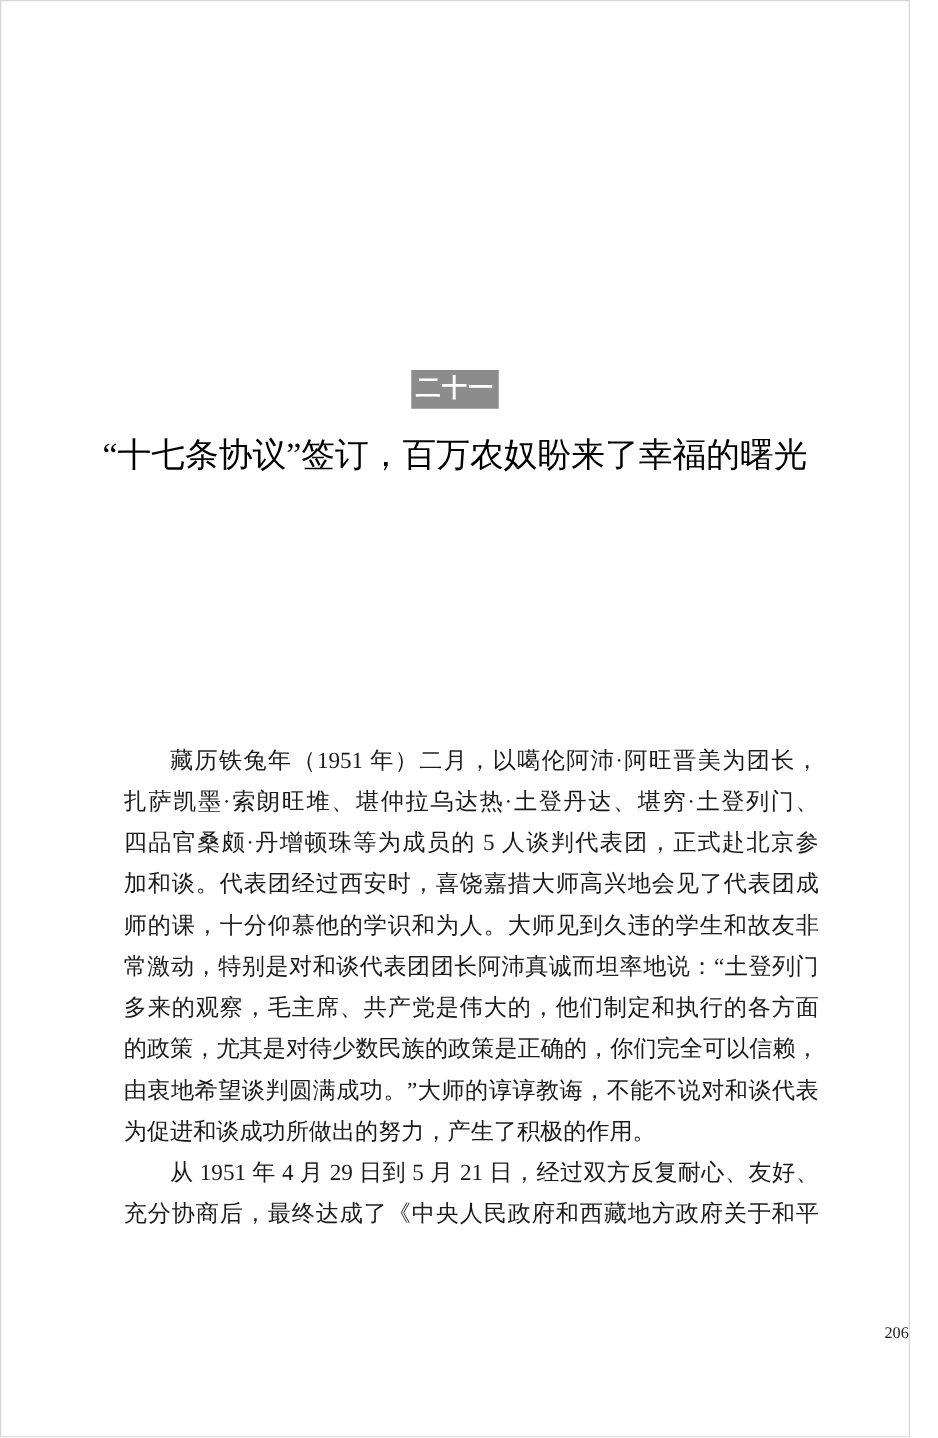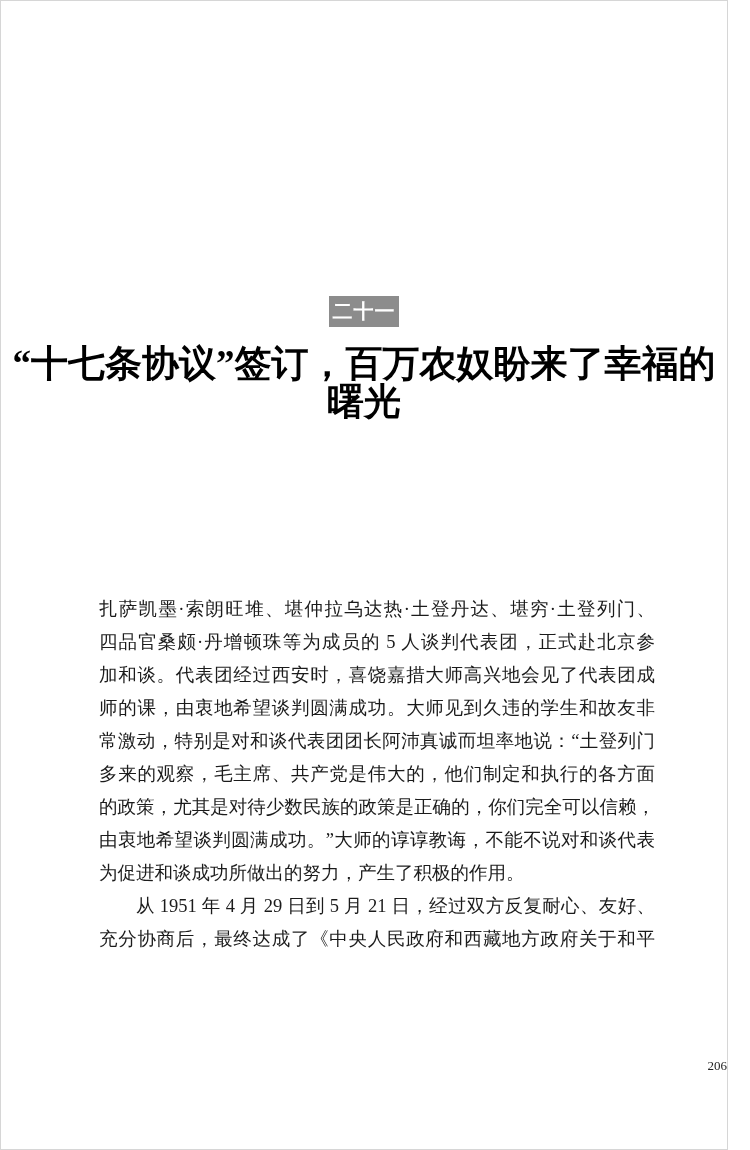--- a/index.html
+++ b/index.html
@@ -31,22 +31,22 @@
     line-height: 31px;
     text-align: center;
     letter-spacing: 1px;
   }
   .chapter-title {
     position: absolute;
     top: 344px;
     left: 0;
     width: 100%;
     text-align: center;
-    font-size: 37px;
-    font-weight: 700;
+    font-size: 27px;
+    font-weight: 400;
     color: #000000;
     line-height: 38px;
     letter-spacing: 0;
   }
   .body-text {
     position: absolute;
     left: 98px;
     top: 592px;
     width: 556px;
     font-size: 18.5px;
@@ -83,24 +83,25 @@
 
 <div class="page">
 
   <div class="chapter-box">
     <span>二十一</span>
   </div>
 
   <div class="chapter-title">“十七条协议”签订，百万农奴盼来了幸福的曙光</div>
 
   <div class="body-text">
+      <div class="body-line indent">藏历铁兔年（1951 年）二月，以噶伦阿沛·阿旺晋美为团长，</div>
       <div class="body-line">扎萨凯墨·索朗旺堆、堪仲拉乌达热·土登丹达、堪穷·土登列门、</div>
       <div class="body-line">四品官桑颇·丹增顿珠等为成员的 5 人谈判代表团，正式赴北京参</div>
       <div class="body-line">加和谈。代表团经过西安时，喜饶嘉措大师高兴地会见了代表团成</div>
-      <div class="body-line">师的课，由衷地希望谈判圆满成功。大师见到久违的学生和故友非</div>
+      <div class="body-line">师的课，十分仰慕他的学识和为人。大师见到久违的学生和故友非</div>
       <div class="body-line">常激动，特别是对和谈代表团团长阿沛真诚而坦率地说：“土登列门</div>
       <div class="body-line">多来的观察，毛主席、共产党是伟大的，他们制定和执行的各方面</div>
       <div class="body-line">的政策，尤其是对待少数民族的政策是正确的，你们完全可以信赖，</div>
       <div class="body-line">由衷地希望谈判圆满成功。”大师的谆谆教诲，不能不说对和谈代表</div>
       <div class="body-line no-justify">为促进和谈成功所做出的努力，产生了积极的作用。</div>
       <div class="body-line indent">从 1951 年 4 月 29 日到 5 月 21 日，经过双方反复耐心、友好、</div>
       <div class="body-line">充分协商后，最终达成了《中央人民政府和西藏地方政府关于和平</div>
     </div>
 
   <div class="page-number">206</div>

